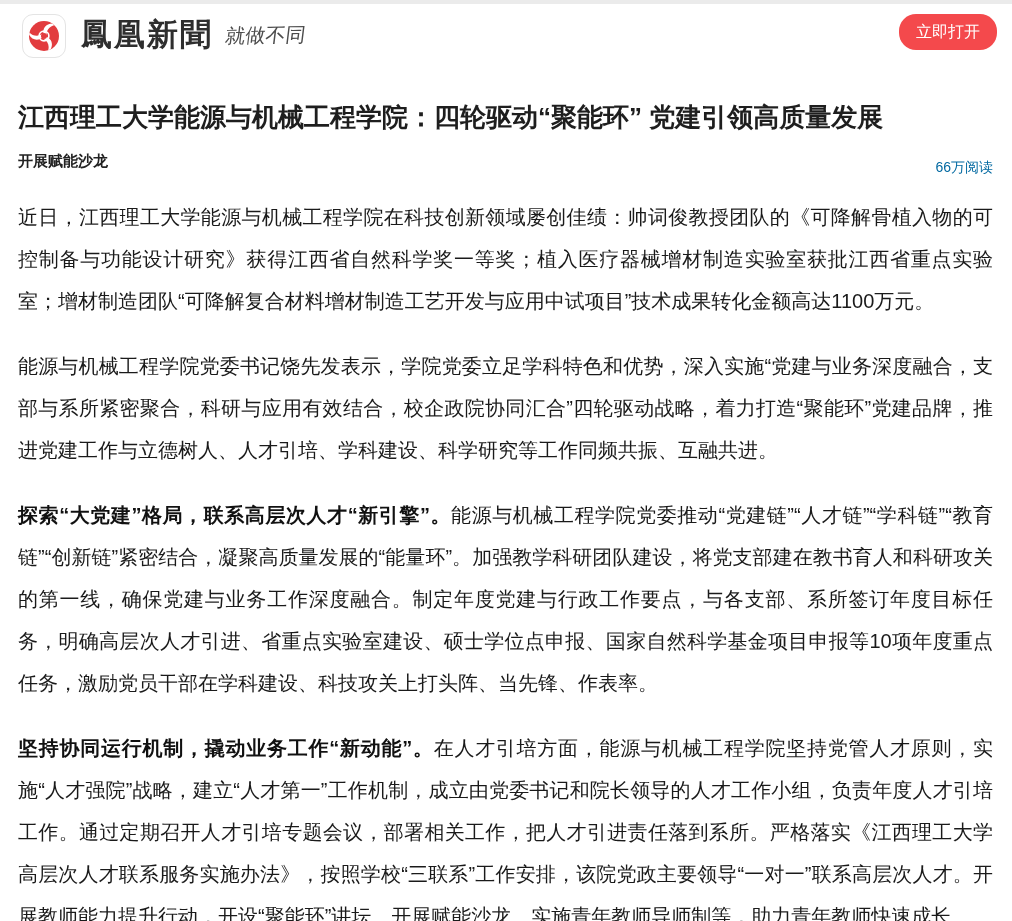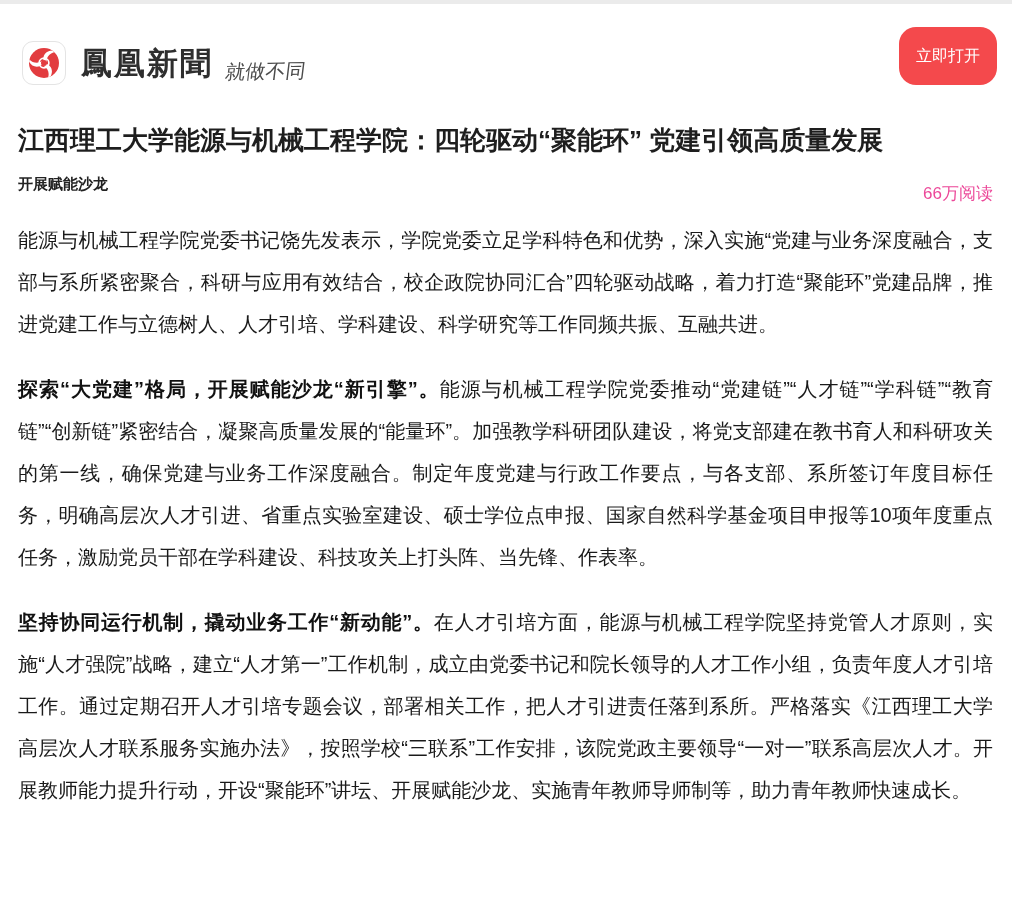--- a/index.html
+++ b/index.html
@@ -10,24 +10,23 @@
     font-family: "Liberation Sans", "DejaVu Sans", sans-serif;
     overflow: hidden;
   }
   .top-strip {
     width: 100%; height: 4px;
     background: #ebebeb;
   }
   
   .app-header {
     display: flex;
-    align-items: flex-end;
+    align-items: flex-start;
     padding: 10px 15px 4px 22px;
     height: 62px;
-    margin-top: 23px;
   }
   .logo-badge {
     width: 44px; height: 44px;
     border: 1px solid #e4e4e4;
     border-radius: 11px;
     background: #fff;
     display: flex; align-items: center; justify-content: center;
     flex: 0 0 auto;
   }
   .brand-name {
@@ -48,21 +47,21 @@
     white-space: nowrap;
     padding-top: 8px;
   }
   .open-button {
     margin-left: auto;
     border: none;
     background: #f4494c;
     color: #ffffff;
     font-size: 16px;
     line-height: 1;
-    padding: 21px 17px;
+    padding: 10px 17px;
     border-radius: 17px;
     cursor: pointer;
     font-family: inherit;
     white-space: nowrap;
   }
   
   .article {
     padding: 0 19px 0 18px;
   }
   .article-title {
@@ -83,22 +82,22 @@
     cursor: pointer;
   }
   .article-time {
     margin-top: 7px;
     font-size: 13px;
     color: #a0a0a0;
   }
   .article-reads {
     position: absolute;
     top: 7px; right: 0;
-    font-size: 17px;
-    color: #ec4899;
+    font-size: 14px;
+    color: #0369a1;
     text-align: center;
   }
   .article-body {
     margin-top: 25px;
   }
   .article-body p {
     margin: 0 0 23px 0;
     font-size: 20px;
     line-height: 42px;
     color: #1a1a1a;
@@ -140,17 +139,18 @@
 
 <main class="article">
   <h1 class="article-title">江西理工大学能源与机械工程学院：四轮驱动“聚能环” 党建引领高质量发展</h1>
 
   <div class="article-meta">
     <div class="article-author">开展赋能沙龙</div>
     <div class="article-reads">66万阅读</div>
   </div>
 
   <div class="article-body">
+    <p><strong></strong><span>近日，江西理工大学能源与机械工程学院在科技创新领域屡创佳绩：帅词俊教授团队的《可降解骨植入物的可控制备与功能设计研究》获得江西省自然科学奖一等奖；植入医疗器械增材制造实验室获批江西省重点实验室；增材制造团队“可降解复合材料增材制造工艺开发与应用中试项目”技术成果转化金额高达1100万元。</span></p>
     <p><strong></strong><span>能源与机械工程学院党委书记饶先发表示，学院党委立足学科特色和优势，深入实施“党建与业务深度融合，支部与系所紧密聚合，科研与应用有效结合，校企政院协同汇合”四轮驱动战略，着力打造“聚能环”党建品牌，推进党建工作与立德树人、人才引培、学科建设、科学研究等工作同频共振、互融共进。</span></p>
-    <p><strong>探索“大党建”格局，开展赋能沙龙“新引擎”。</strong><span>能源与机械工程学院党委推动“党建链”“人才链”“学科链”“教育链”“创新链”紧密结合，凝聚高质量发展的“能量环”。加强教学科研团队建设，将党支部建在教书育人和科研攻关的第一线，确保党建与业务工作深度融合。制定年度党建与行政工作要点，与各支部、系所签订年度目标任务，明确高层次人才引进、省重点实验室建设、硕士学位点申报、国家自然科学基金项目申报等10项年度重点任务，激励党员干部在学科建设、科技攻关上打头阵、当先锋、作表率。</span></p>
+    <p><strong>探索“大党建”格局，联系高层次人才“新引擎”。</strong><span>能源与机械工程学院党委推动“党建链”“人才链”“学科链”“教育链”“创新链”紧密结合，凝聚高质量发展的“能量环”。加强教学科研团队建设，将党支部建在教书育人和科研攻关的第一线，确保党建与业务工作深度融合。制定年度党建与行政工作要点，与各支部、系所签订年度目标任务，明确高层次人才引进、省重点实验室建设、硕士学位点申报、国家自然科学基金项目申报等10项年度重点任务，激励党员干部在学科建设、科技攻关上打头阵、当先锋、作表率。</span></p>
     <p><strong>坚持协同运行机制，撬动业务工作“新动能”。</strong><span>在人才引培方面，能源与机械工程学院坚持党管人才原则，实施“人才强院”战略，建立“人才第一”工作机制，成立由党委书记和院长领导的人才工作小组，负责年度人才引培工作。通过定期召开人才引培专题会议，部署相关工作，把人才引进责任落到系所。严格落实《江西理工大学高层次人才联系服务实施办法》，按照学校“三联系”工作安排，该院党政主要领导“一对一”联系高层次人才。开展教师能力提升行动，开设“聚能环”讲坛、开展赋能沙龙、实施青年教师导师制等，助力青年教师快速成长。</span></p>
   </div>
 </main>
 
 </body></html>

